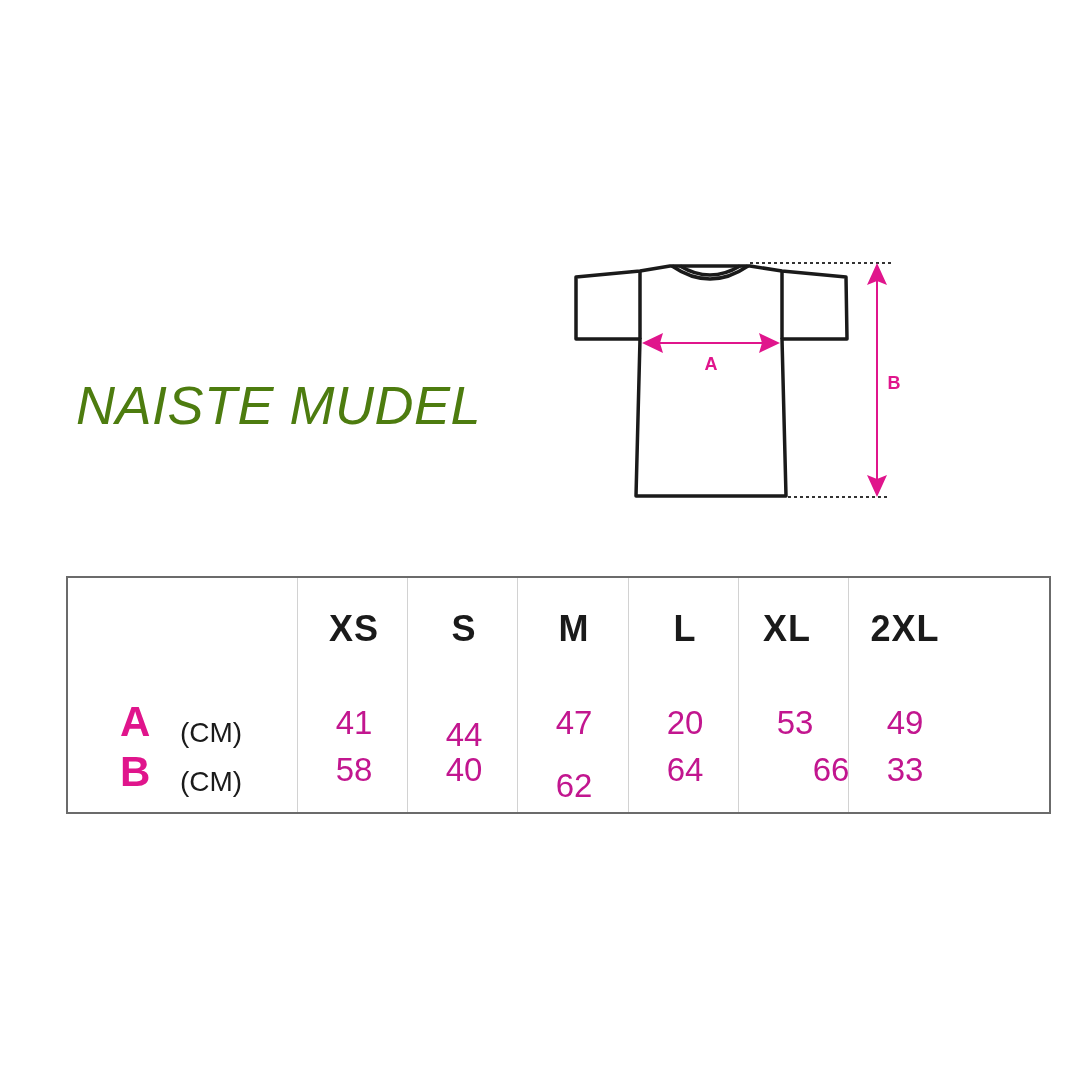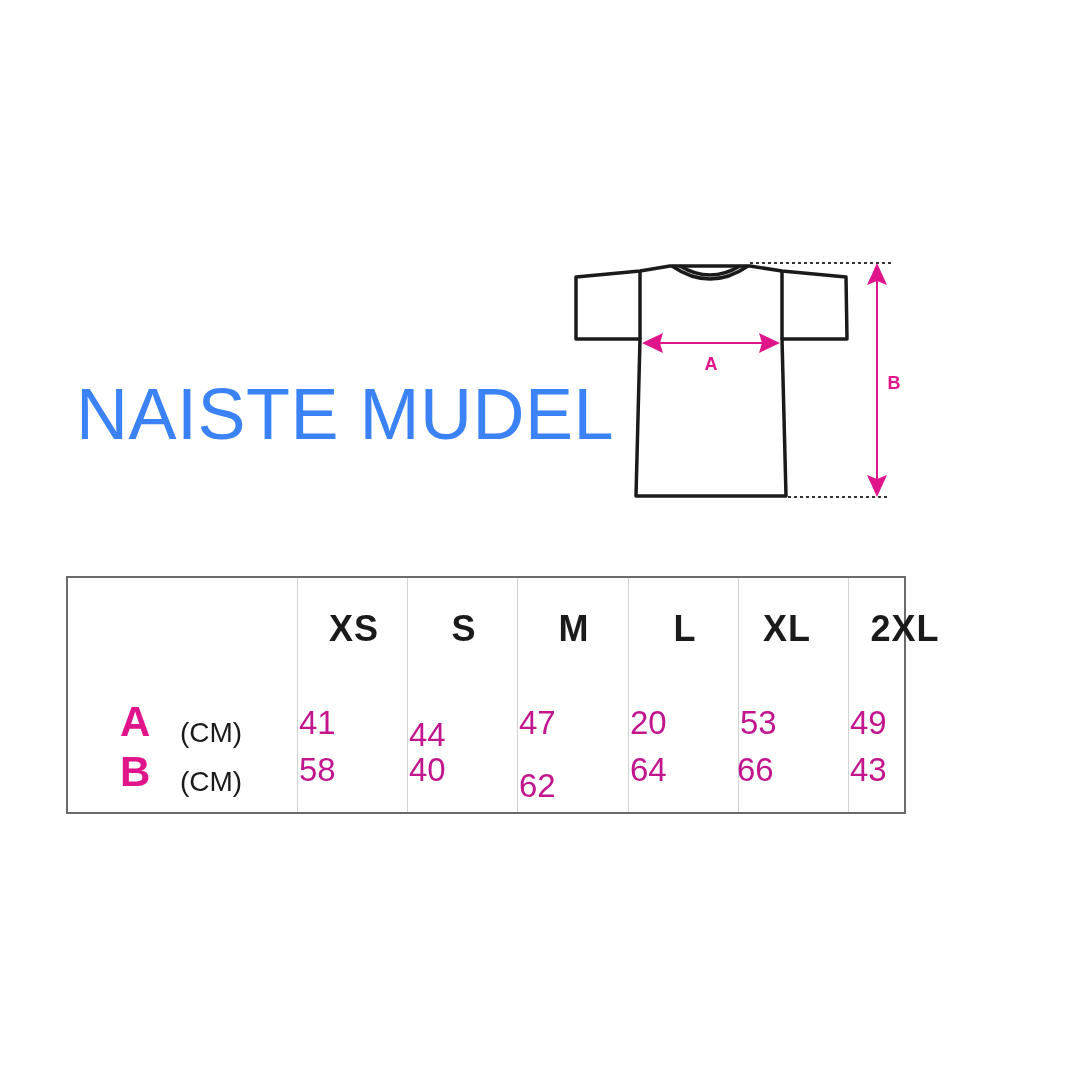--- a/index.html
+++ b/index.html
@@ -1,22 +1,22 @@
 <!DOCTYPE html>
 <html><head>
 <meta charset="utf-8">
 <style>
   html, body { margin:0; padding:0; background:#ffffff; }
   body { width:1078px; height:1078px; position:relative; overflow:hidden; font-family:"Liberation Sans", sans-serif; }
-  .title { position:absolute; left:76px; top:378px; font-size:72px; color:#3b82f6; letter-spacing:0.5px; white-space:nowrap; line-height:1; }
+  .title { position:absolute; left:76px; top:378px; font-size:54px; font-style:italic; color:#4d7c0f; letter-spacing:0.5px; white-space:nowrap; line-height:1; }
   .shirt { position:absolute; left:560px; top:250px; width:350px; height:260px; }
-  .table { position:absolute; left:66px; top:576px; width:840px; height:238px; border:2px solid #6b6b6b; box-sizing:border-box; }
+  .table { position:absolute; left:66px; top:576px; width:985px; height:238px; border:2px solid #6b6b6b; box-sizing:border-box; }
   .col { position:absolute; top:0; bottom:0; border-left:1px solid #d2d2d2; }
   .hdr { position:absolute; top:30px; width:110px; text-align:center; font-weight:900; font-size:36px; color:#1a1a1a; letter-spacing:1px; }
-  .val { position:absolute; width:110px; font-size:33px; color:#c2168f; }
+  .val { position:absolute; width:110px; text-align:center; font-size:33px; color:#c2168f; }
   .rowlab { position:absolute; left:52px; font-size:42px; font-weight:bold; color:#e0158c; }
   .unit { position:absolute; left:112px; font-size:28px; color:#1a1a1a;margin-top:12px; }
 </style>
 </head>
 <body>
 
 <div class="title">NAISTE MUDEL</div>
 
 <svg class="shirt" viewBox="0 0 350 260" xmlns="http://www.w3.org/2000/svg">
   <g fill="none" stroke="#1a1a1a" stroke-width="3.5" stroke-linejoin="round">
@@ -66,15 +66,15 @@
   <div class="val" style="left:341px;top:138px">44</div>
   <div class="val" style="left:451px;top:126px">47</div>
   <div class="val" style="left:562px;top:126px">20</div>
   <div class="val" style="left:672px;top:126px">53</div>
   <div class="val" style="left:782px;top:126px">49</div>
 
   <div class="val" style="left:231px;top:173px">58</div>
   <div class="val" style="left:341px;top:173px">40</div>
   <div class="val" style="left:451px;top:189px">62</div>
   <div class="val" style="left:562px;top:173px">64</div>
-  <div class="val" style="left:669px;top:173px">66</div>
-  <div class="val" style="left:782px;top:173px">43</div>
+  <div class="val" style="left:708px;top:173px">66</div>
+  <div class="val" style="left:782px;top:173px">33</div>
 </div>
 
 </body></html>

